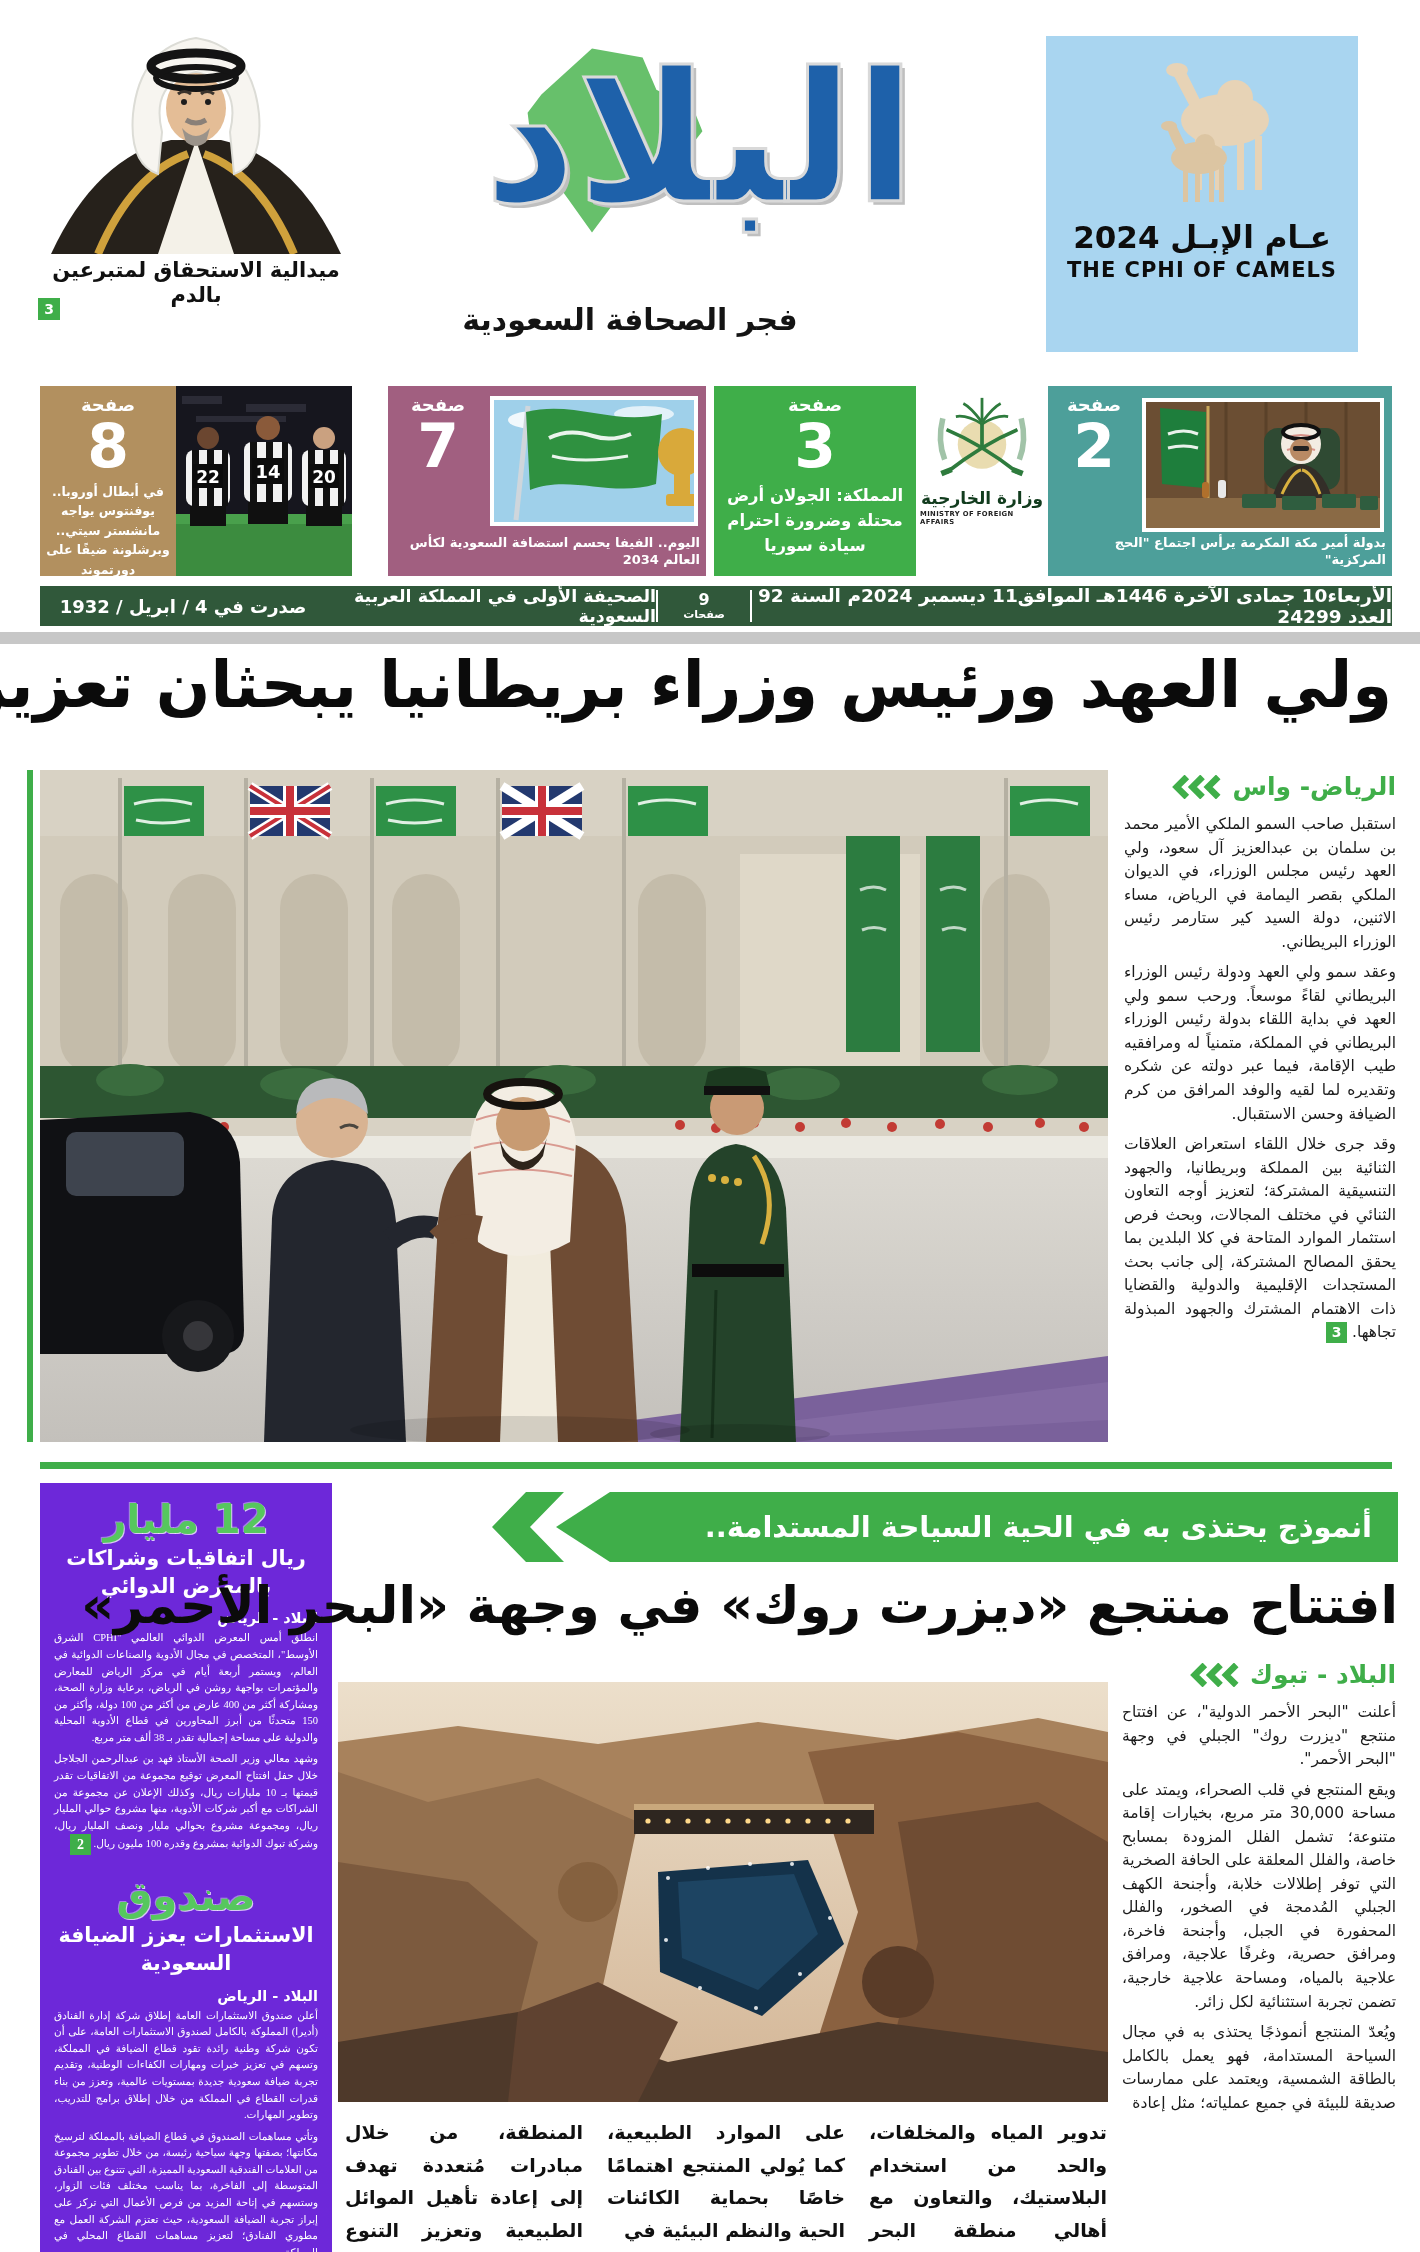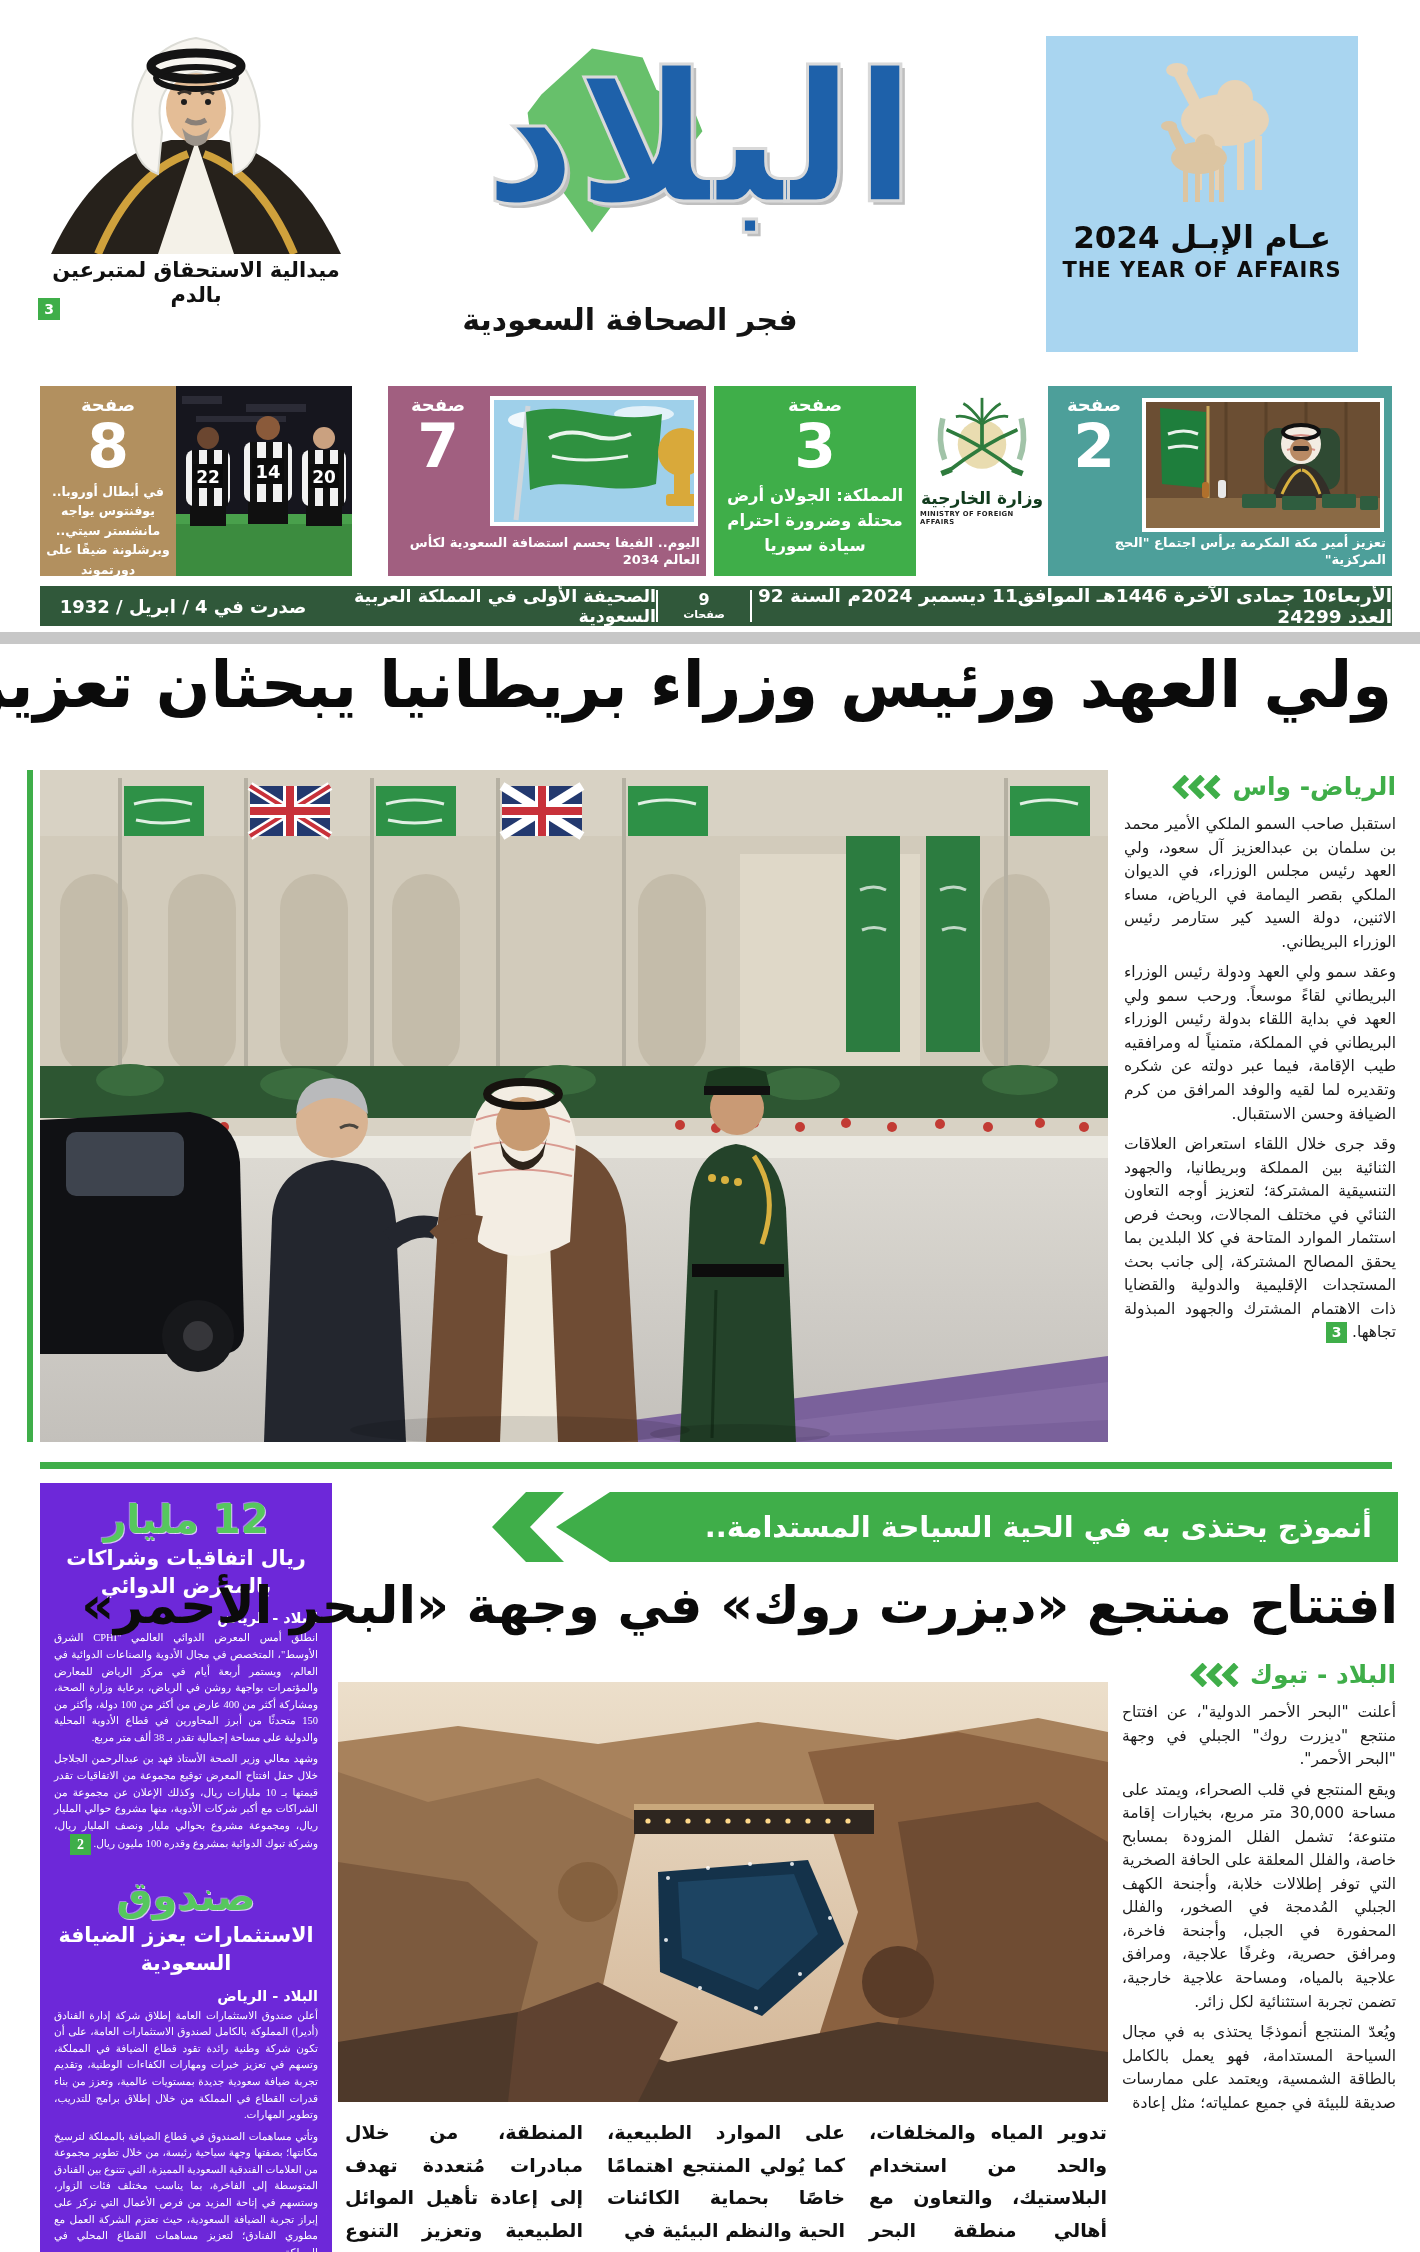--- a/index.html
+++ b/index.html
@@ -148,21 +148,21 @@
         <circle cx="108" cy="94" r="10"></circle>
         <path d="M82,104 Q74,90 70,78 L79,75 Q85,88 90,98 Z"></path>
         <ellipse cx="72" cy="76" rx="8" ry="5"></ellipse>
         <rect x="86" y="118" width="5" height="34"></rect>
           <rect x="98" y="120" width="5" height="32"></rect>
         <rect x="112" y="120" width="5" height="32"></rect>
           <rect x="122" y="116" width="5" height="36"></rect>
       </g>
     </svg>
     <div class="camel-ar">عـام الإبـل 2024</div>
-    <div class="camel-en">THE YEAR OF AFFAIRS</div>
+    <div class="camel-en">THE CPHI OF CAMELS</div>
   </div>
 
   <div class="abs teaser t8">
     <div class="label">
       <div class="page-word">صفحة</div>
       <div class="page-num">8</div>
       <div class="cap">في أبطال أوروبا.. يوفنتوس يواجه مانشستر سيتي.. وبرشلونة ضيفًا على دورتموند</div>
     </div>
     <svg class="t8-photo" viewBox="0 0 176 190" preserveAspectRatio="none">
       <rect width="176" height="190" fill="#16161e"></rect>
@@ -288,21 +288,21 @@
       <rect y="96" width="234" height="30" fill="#8a6a45"></rect>
       <g fill="#2f5d3f">
         <rect x="96" y="92" width="34" height="14" rx="2"></rect>
           <rect x="136" y="94" width="34" height="14" rx="2"></rect>
         <rect x="176" y="92" width="34" height="14" rx="2"></rect>
           <rect x="214" y="94" width="18" height="14" rx="2"></rect>
       </g>
       <rect x="72" y="78" width="8" height="18" rx="3" fill="#e8e8e8"></rect>
       <rect x="56" y="80" width="7" height="16" rx="3" fill="#b0702c"></rect>
     </svg>
-    <div class="cap">تعزيز أمير مكة المكرمة يرأس اجتماع "الحج المركزية"</div>
+    <div class="cap">بدولة أمير مكة المكرمة يرأس اجتماع "الحج المركزية"</div>
   </div>
 
   <div class="abs datebar">
     <div class="db-seg db-date">الأربعاء10 جمادى الآخرة 1446هـ الموافق11 ديسمبر 2024م السنة 92 العدد 24299</div>
     <div class="db-sep"></div>
     <div class="db-seg db-pages">
       <span class="n">9</span>
       <span class="w">صفحات</span>
     </div>
     <div class="db-sep"></div>

